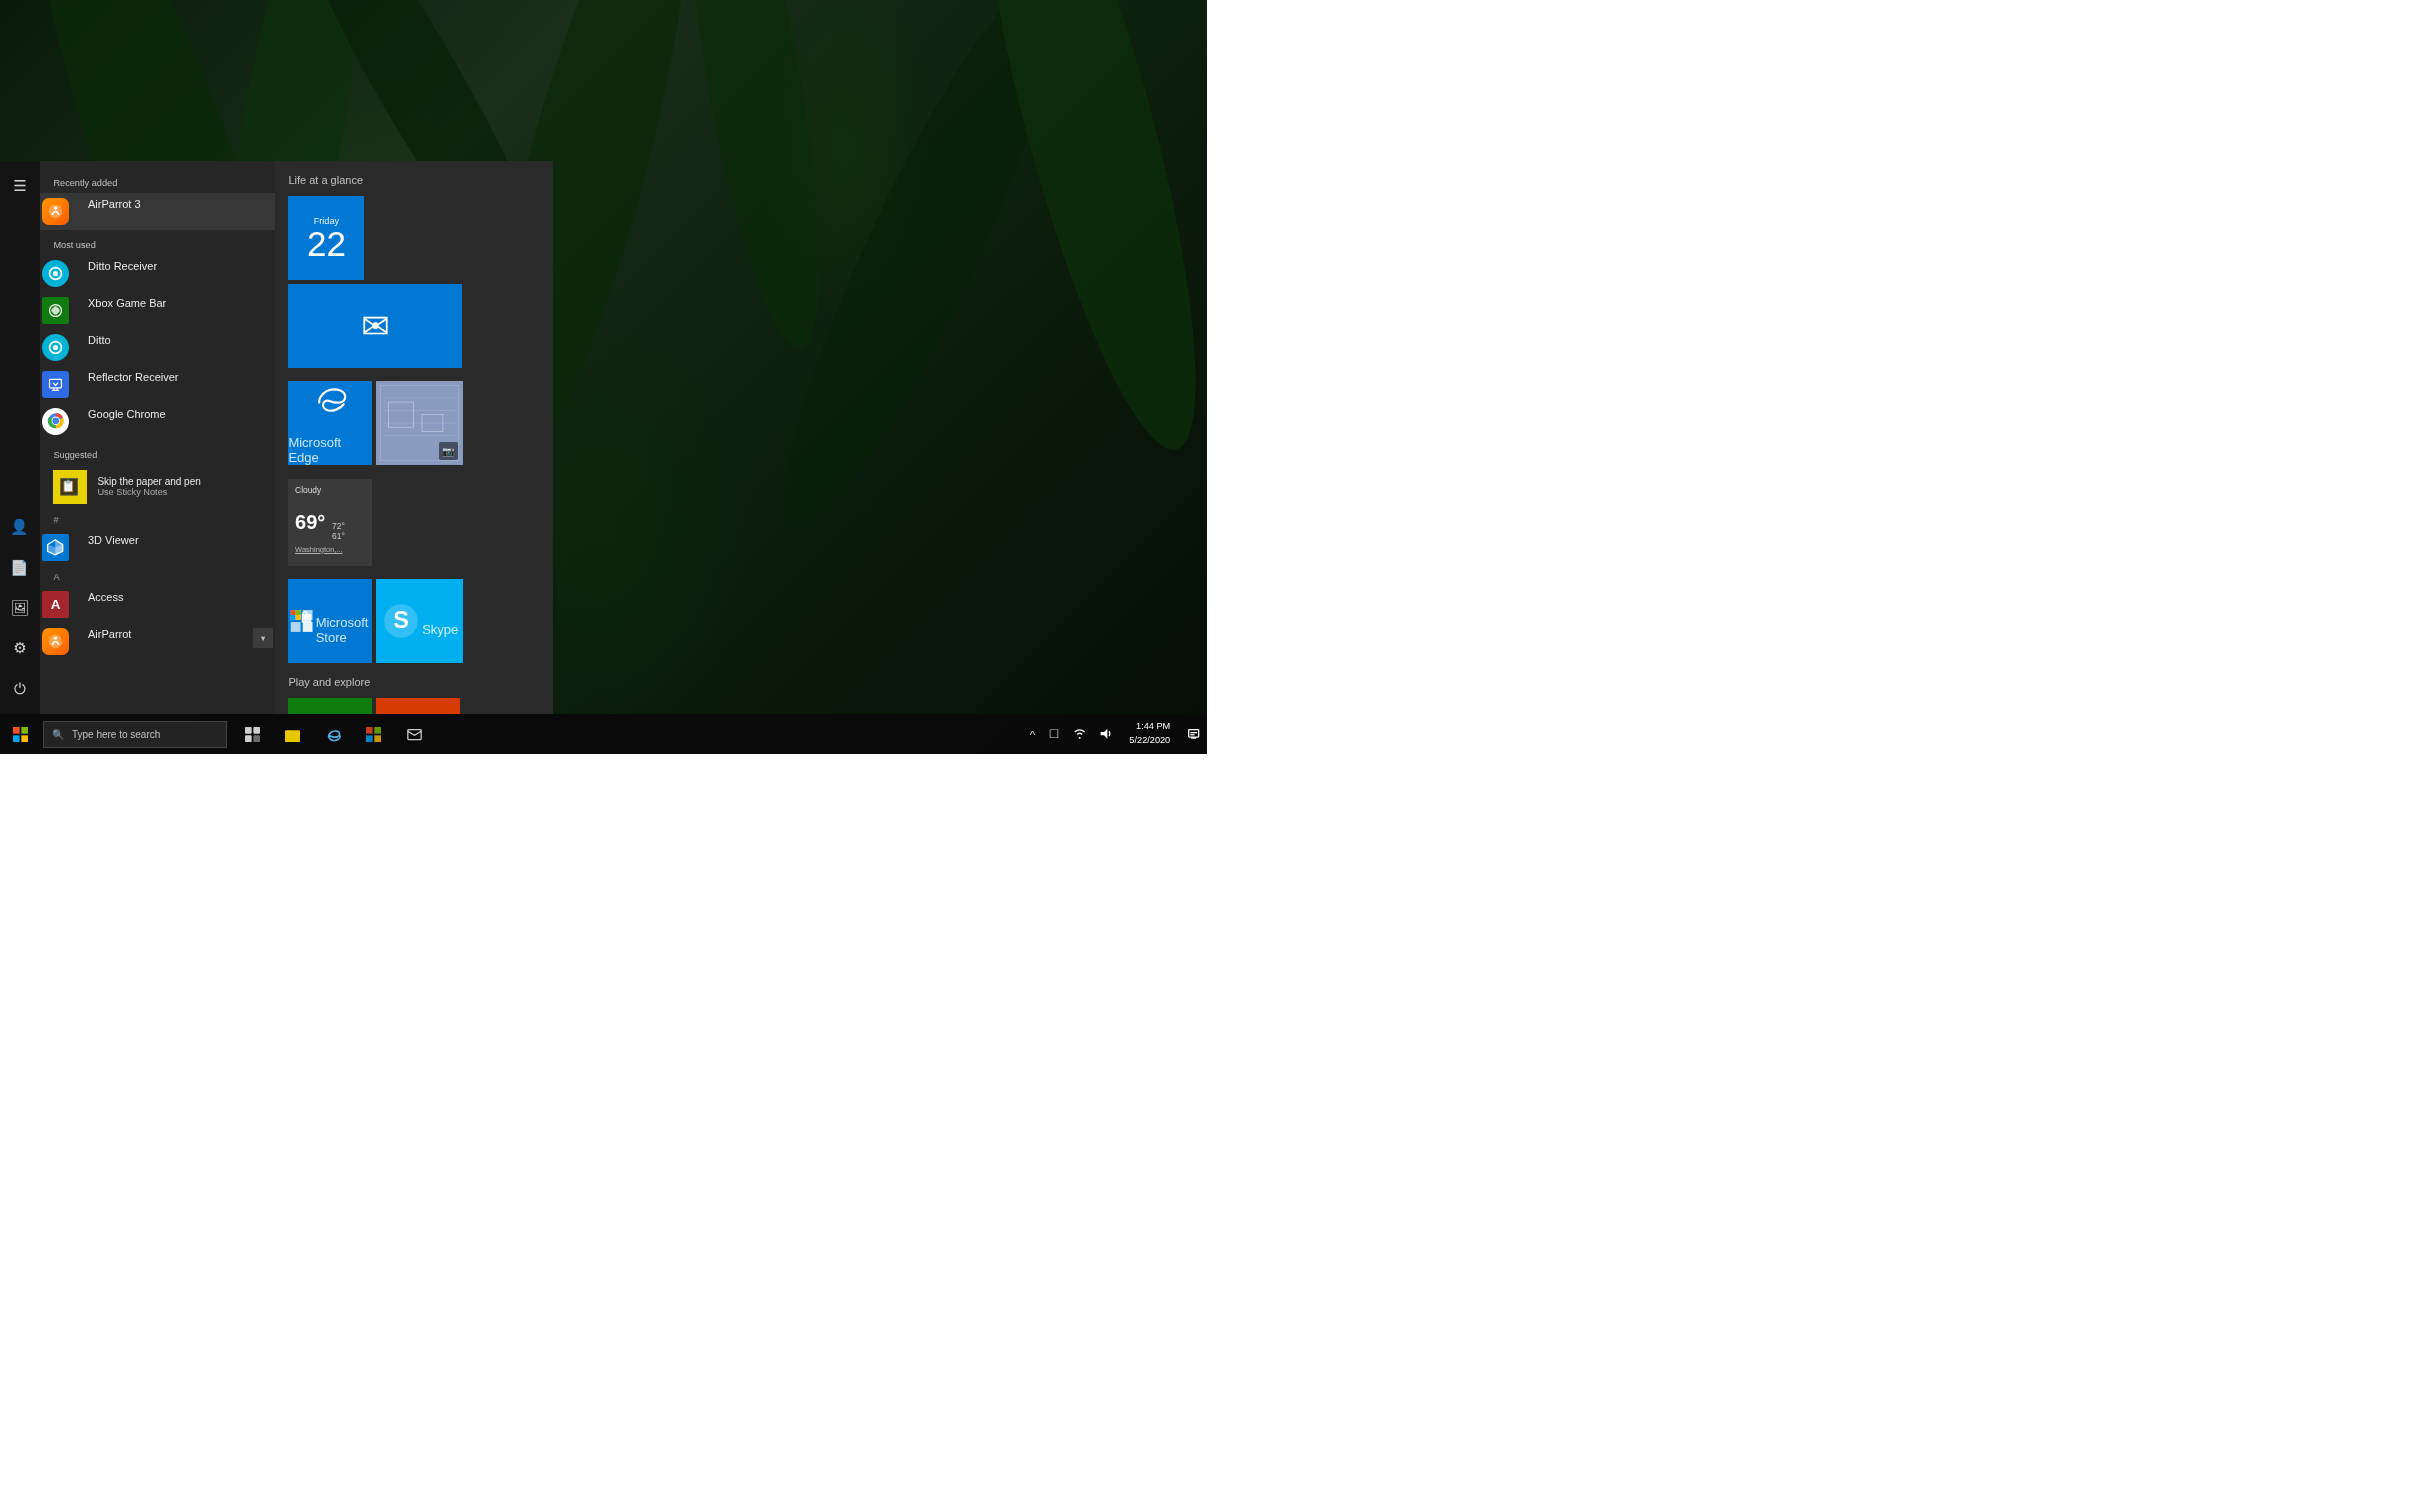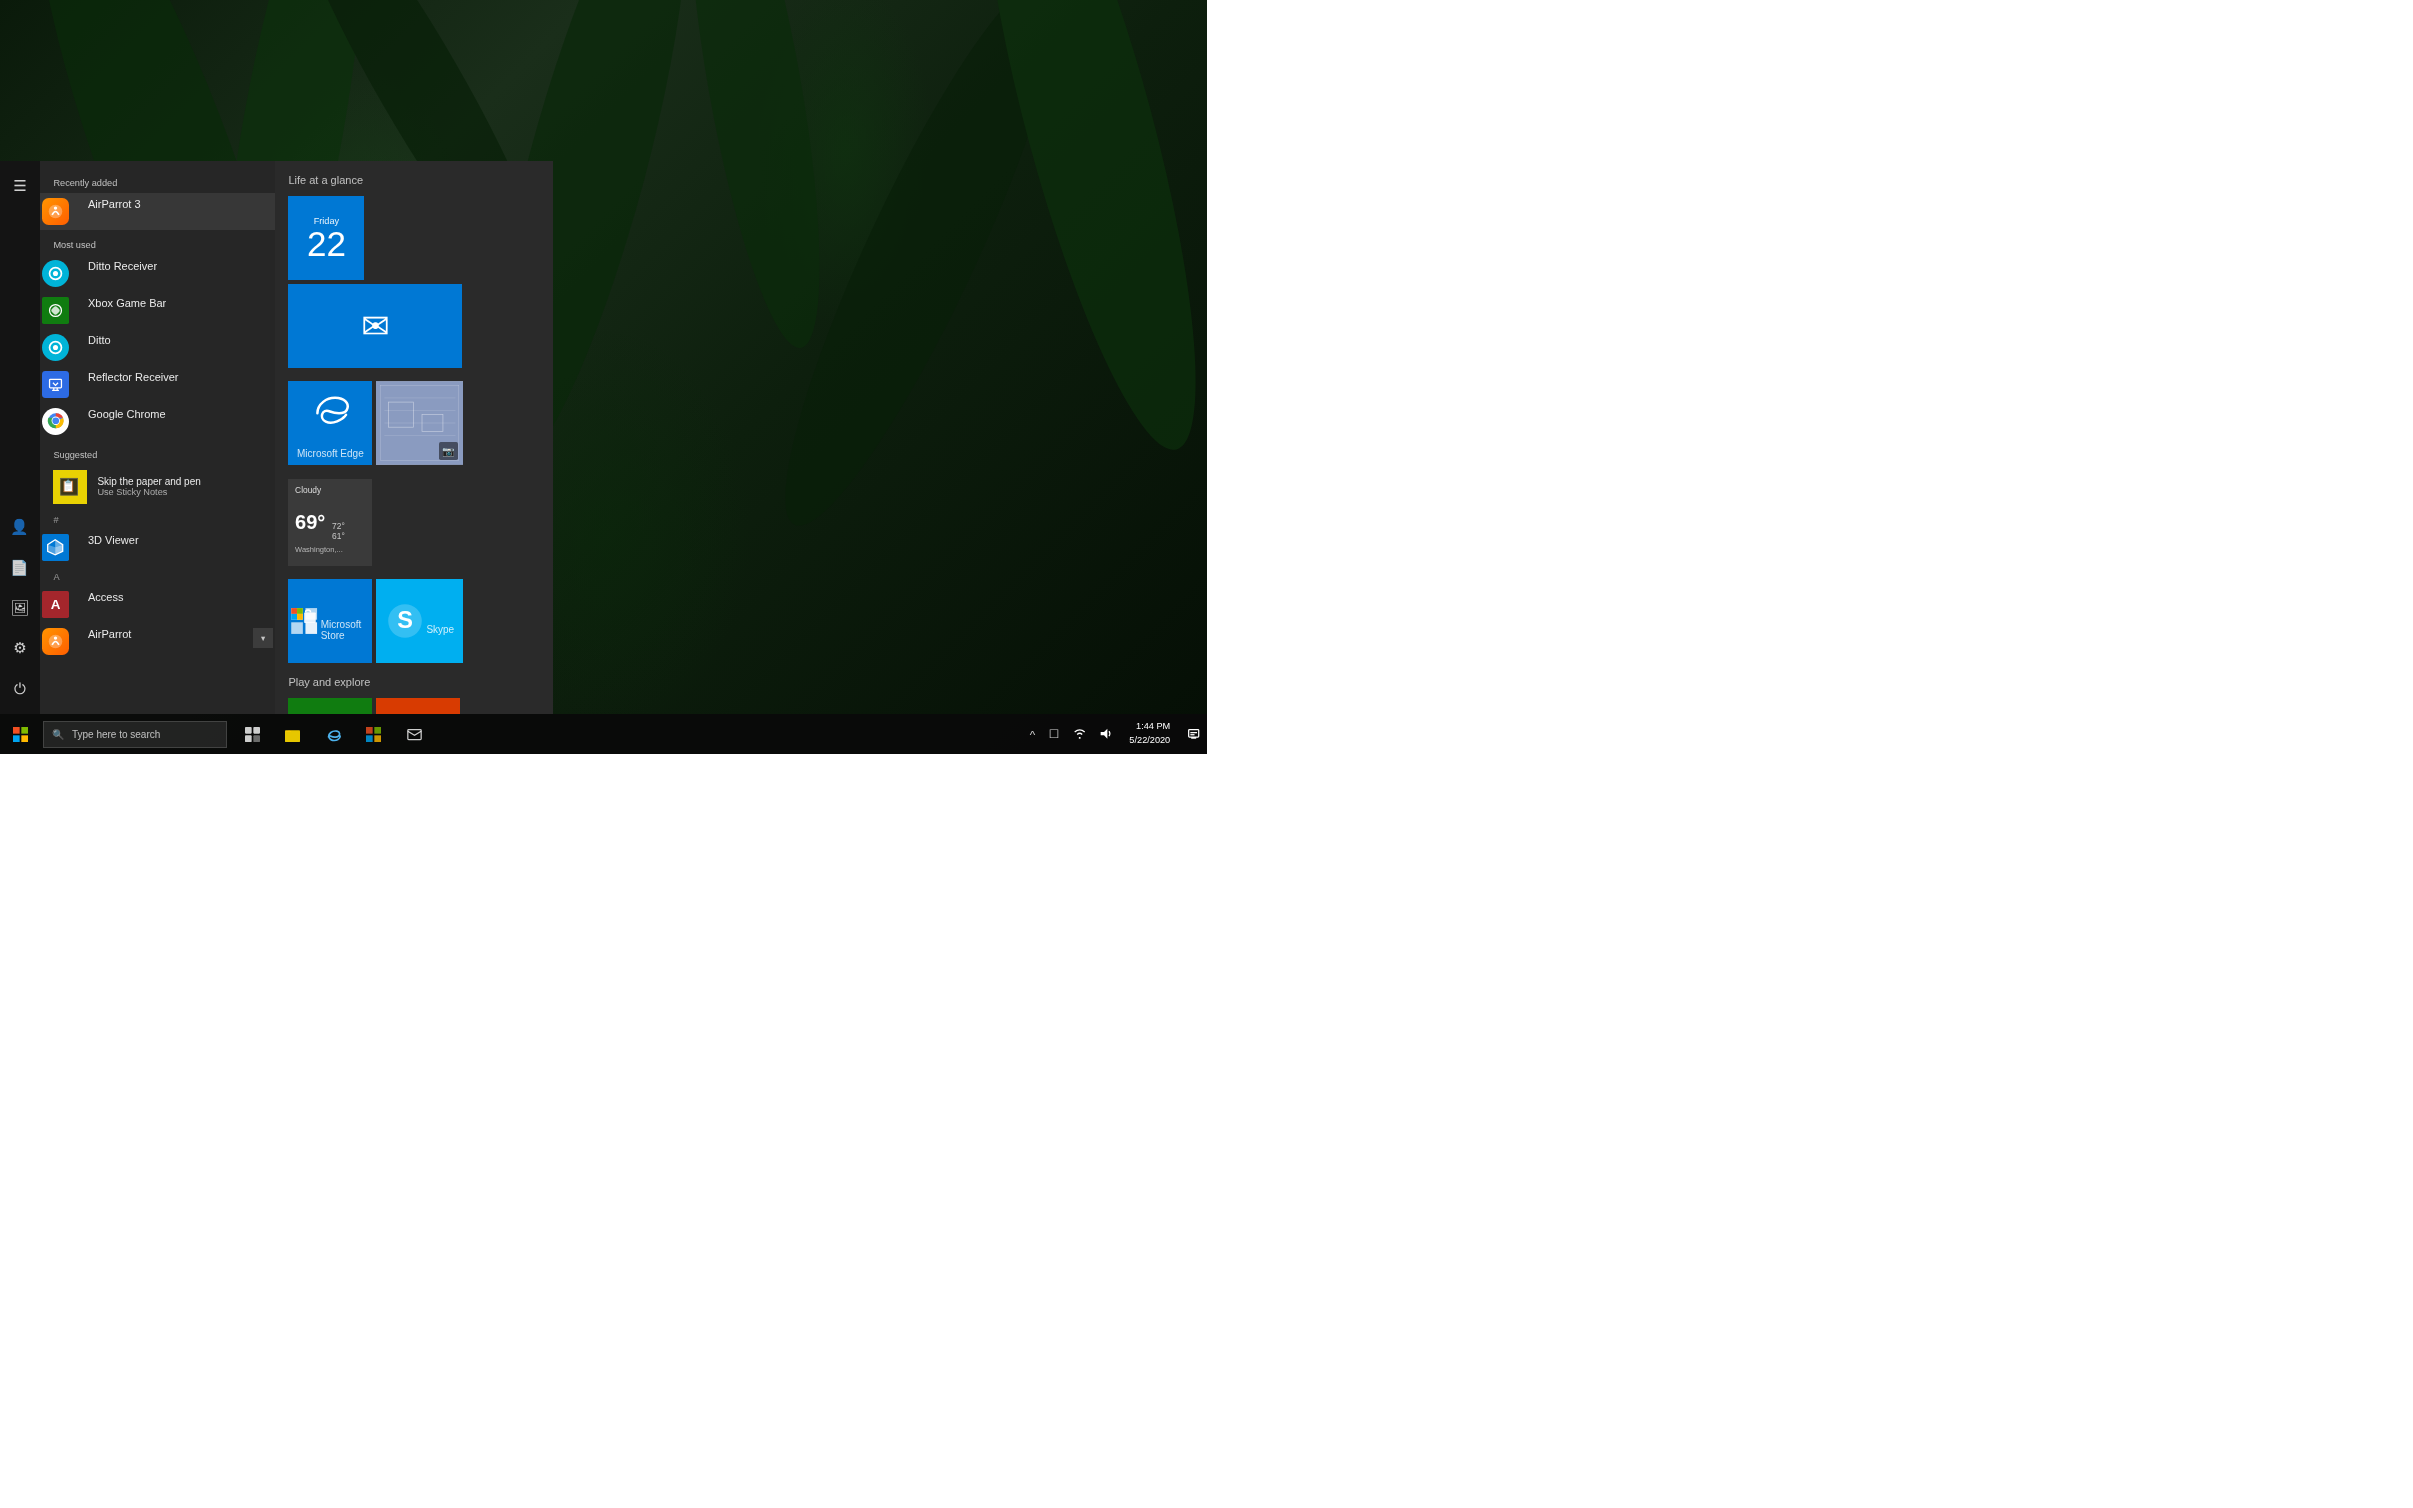--- a/index.html
+++ b/index.html
@@ -375,20 +375,21 @@
     .weather-range {
       font-size: 8.4px;
       color: rgba(255,255,255,0.7);
       margin-left: 3.4px;
     }
 
     .weather-city {
       font-size: 7.5px;
       color: rgba(255,255,255,0.6);
       margin-top: 3.4px;
+      text-decoration: underline;
     }
 
     
     .tile-store {
       width: 84px;
       height: 84px;
       background: #0078d4;
       display: flex;
       align-items: center;
       justify-content: center;
@@ -444,21 +445,21 @@
       width: 3.4px;
     }
     #apps-panel::-webkit-scrollbar-track {
       background: transparent;
     }
     #apps-panel::-webkit-scrollbar-thumb {
       background: rgba(255,255,255,0.2);
     }
 
     .tile-label {
-      font-size: 10px;
+      font-size: 13px;
       color: rgba(255,255,255,0.8);
       margin-top: 18px;
     }
 
     .weather-row {
       display: flex;
       align-items: baseline;
     }
   </style>
 </head>

